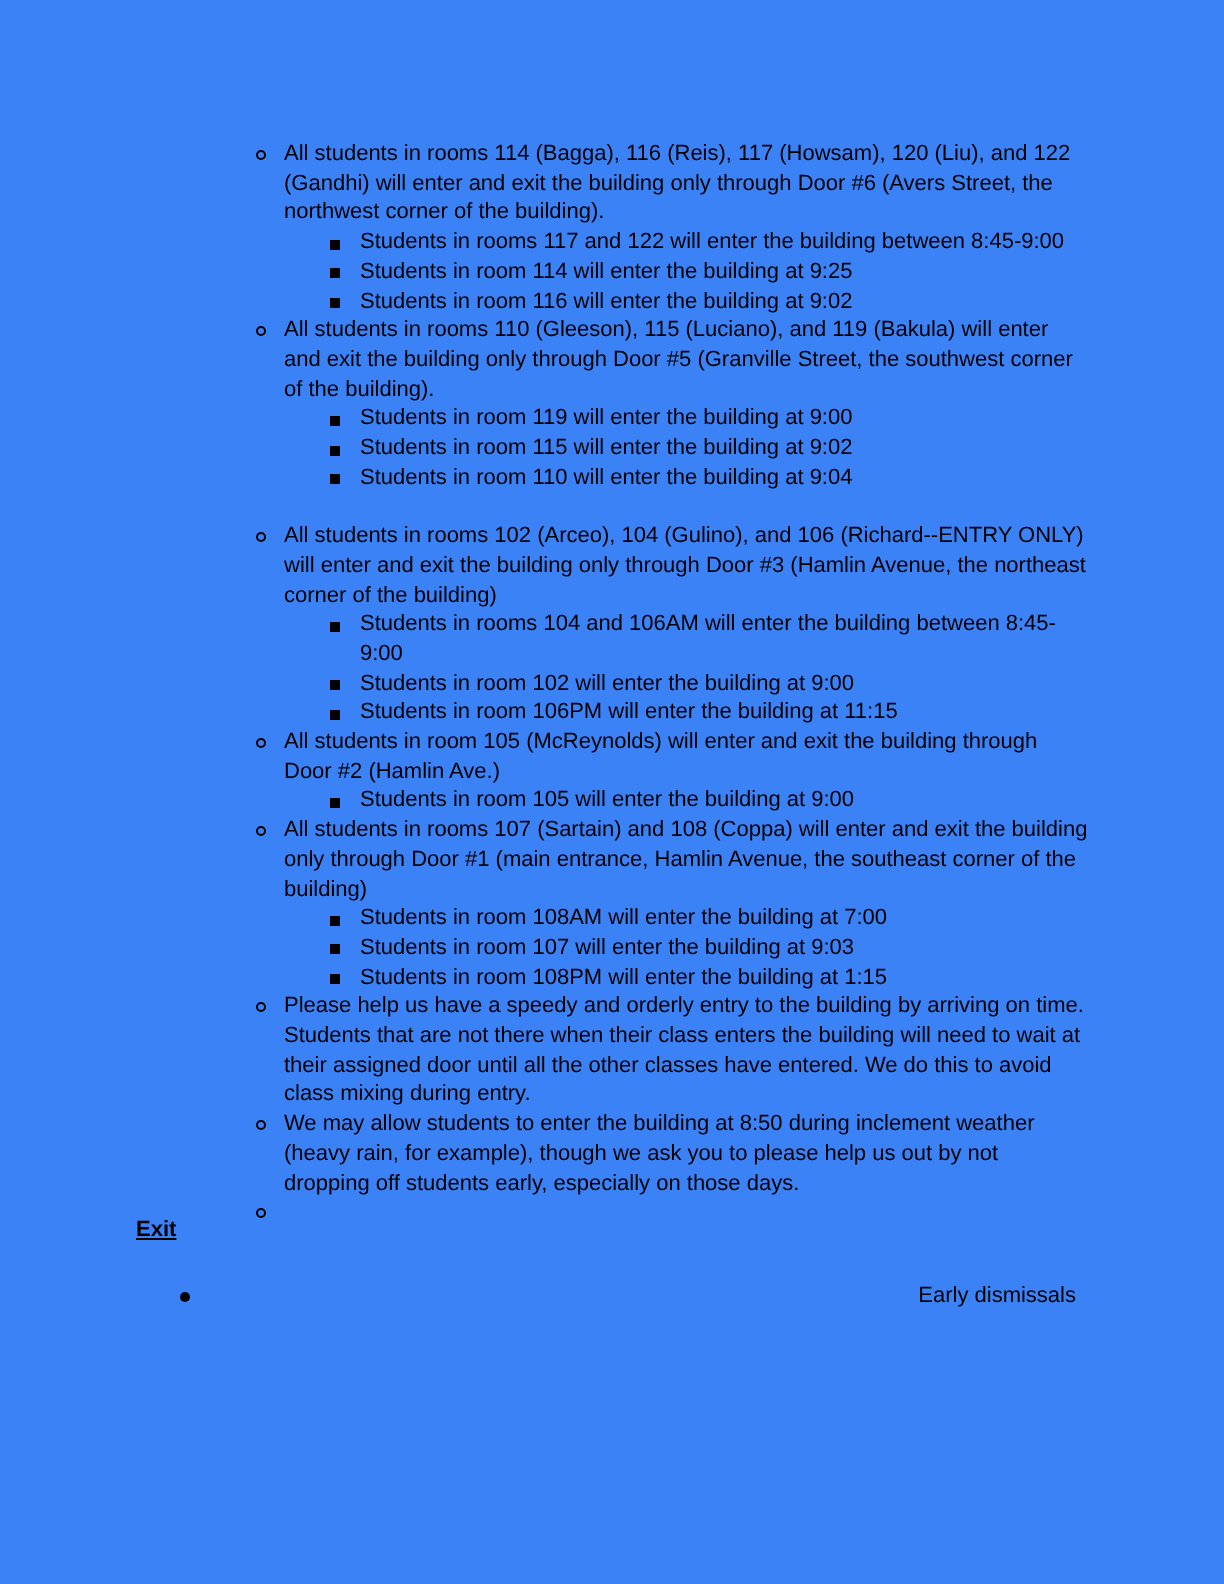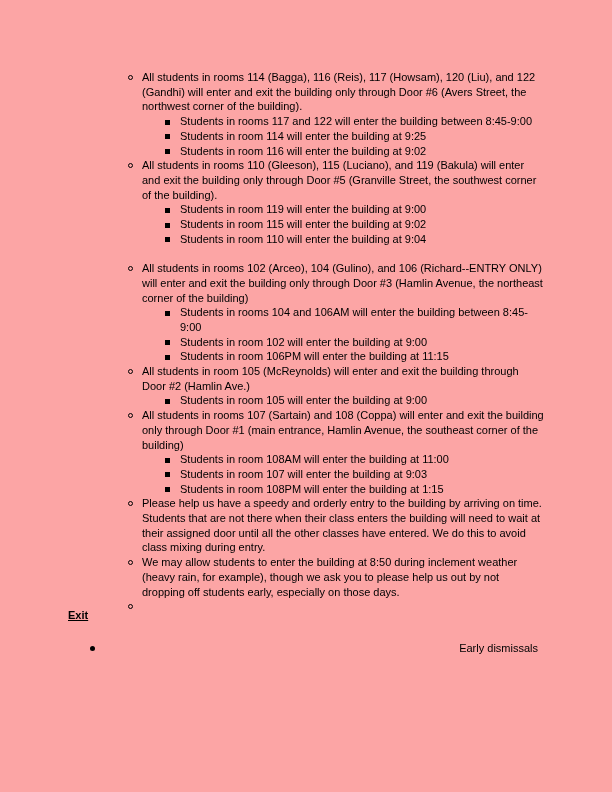--- a/index.html
+++ b/index.html
@@ -4,21 +4,21 @@
 <style>
   html, body {
     margin: 0;
     padding: 0;
     background: #ffffff;
   }
   .page {
     position: relative;
     width: 612px;
     height: 792px;
-    background: #fca5a5;
+    background: #3b82f6;
     overflow: hidden;
     font-family: "Liberation Sans", sans-serif;
     font-size: 11px;
     line-height: 14.7px;
     color: #000000;
   }
   .content {
     position: absolute;
     top: 70px;
     left: 0;
@@ -139,21 +139,21 @@
       <span class="mk square"></span>
       <div class="txt">Students in room 105 will enter the building at 9:00</div>
     </div>
 
     <div class="li l2">
       <span class="mk circle"></span>
       <div class="txt">All students in rooms 107 (Sartain) and 108 (Coppa) will enter and exit the building only through Door #1 (main entrance, Hamlin Avenue, the southeast corner of the building)</div>
     </div>
     <div class="li l3">
       <span class="mk square"></span>
-      <div class="txt">Students in room 108AM will enter the building at 11:00</div>
+      <div class="txt">Students in room 108AM will enter the building at 7:00</div>
     </div>
     <div class="li l3">
       <span class="mk square"></span>
       <div class="txt">Students in room 107 will enter the building at 9:03</div>
     </div>
     <div class="li l3">
       <span class="mk square"></span>
       <div class="txt">Students in room 108PM will enter the building at 1:15</div>
     </div>
 

